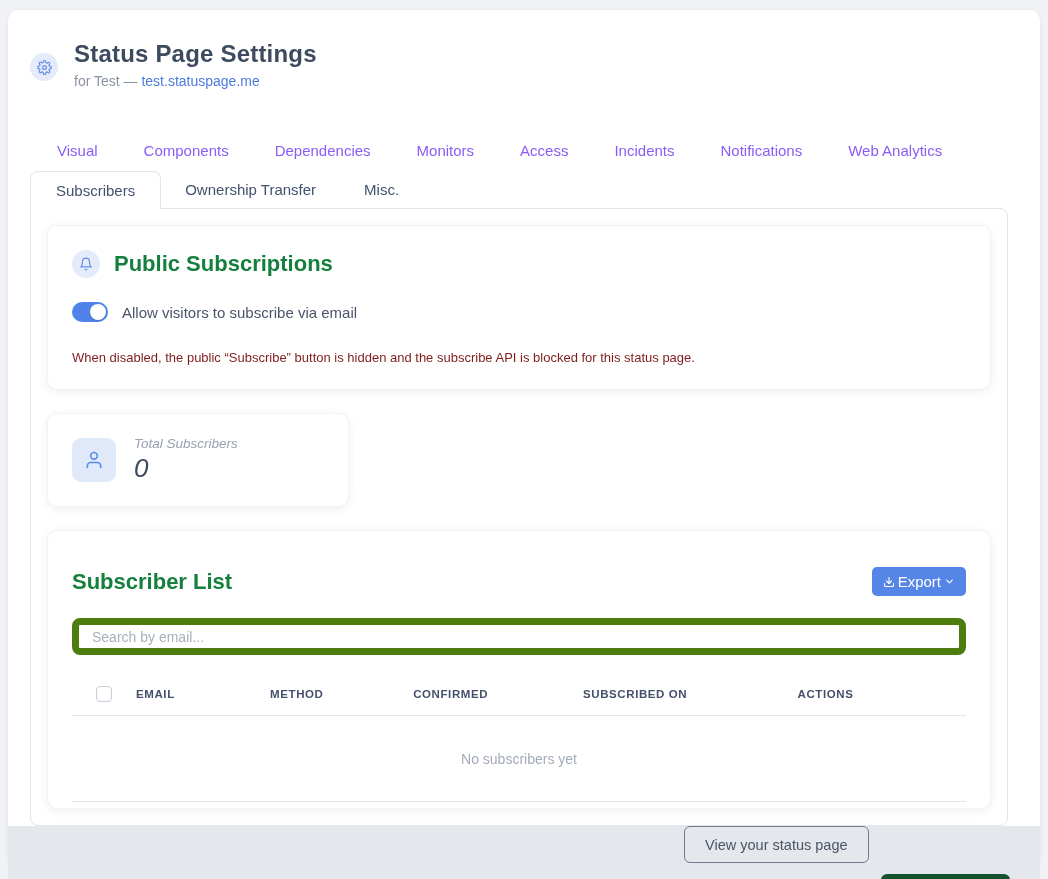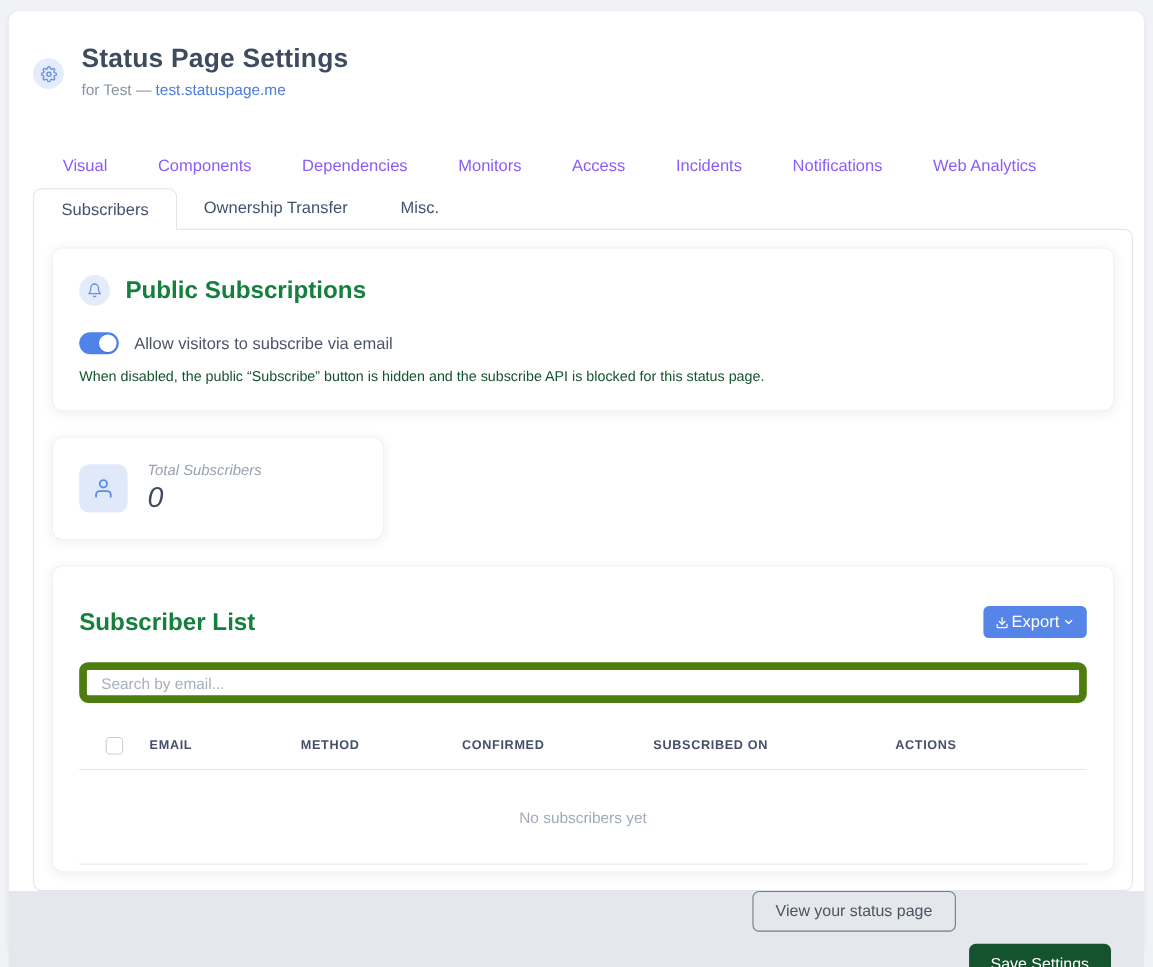--- a/index.html
+++ b/index.html
@@ -11,21 +11,21 @@
     overflow: hidden;
   }
   .main-card {
     margin: 10px 8px 0 8px;
     width: 1032px; height: 858px;
     background: #ffffff;
     border-radius: 10px;
     box-shadow: 0 1px 4px rgba(25,35,60,0.07);
     display: flex; flex-direction: column;
   }
-  .content { flex: 1; padding: 30px 10px 0 22px; }
+  .content { flex: 1; padding: 30px 32px 0 22px; }
 
   
   .page-header { display: flex; gap: 16px; align-items: flex-start; }
   .icon-circle {
     width: 28px; height: 28px; border-radius: 50%;
     background: #e4ecfa; color: #6a8fe8;
     display: flex; align-items: center; justify-content: center;
     flex: 0 0 auto;
   }
   .page-header .icon-circle { margin-top: 13px; }
@@ -69,21 +69,21 @@
   .toggle {
     width: 36px; height: 20px; border-radius: 10px; background: #4f83ea;
     position: relative; cursor: pointer; flex: 0 0 auto;
   }
   .toggle-knob {
     width: 16px; height: 16px; border-radius: 50%; background: #fff;
     position: absolute; top: 2px; right: 2px;
     box-shadow: 0 1px 2px rgba(0,0,0,0.15);
   }
   .toggle-label { font-size: 15px; color: #4a5568; }
-  .help-text { margin-top: 12px; font-size: 13px; color: #14532d; }
+  .help-text { margin-top: 28px; font-size: 13px; color: #7f1d1d; }
 
   
   .card-stat { margin-top: 23px; width: 302px; padding: 22px 24px; display: flex; gap: 18px; align-items: center; font-style: italic; }
   .stat-icon {
     width: 44px; height: 44px; border-radius: 9px; background: #dfe9fa; color: #5b8cea;
     display: flex; align-items: center; justify-content: center; flex: 0 0 auto;
   }
   .stat-label { font-size: 13.5px; color: #98a1ae; }
   .stat-value { font-size: 26px; color: #3e4a5e; margin-top: 2px; font-weight: 500; }
 

